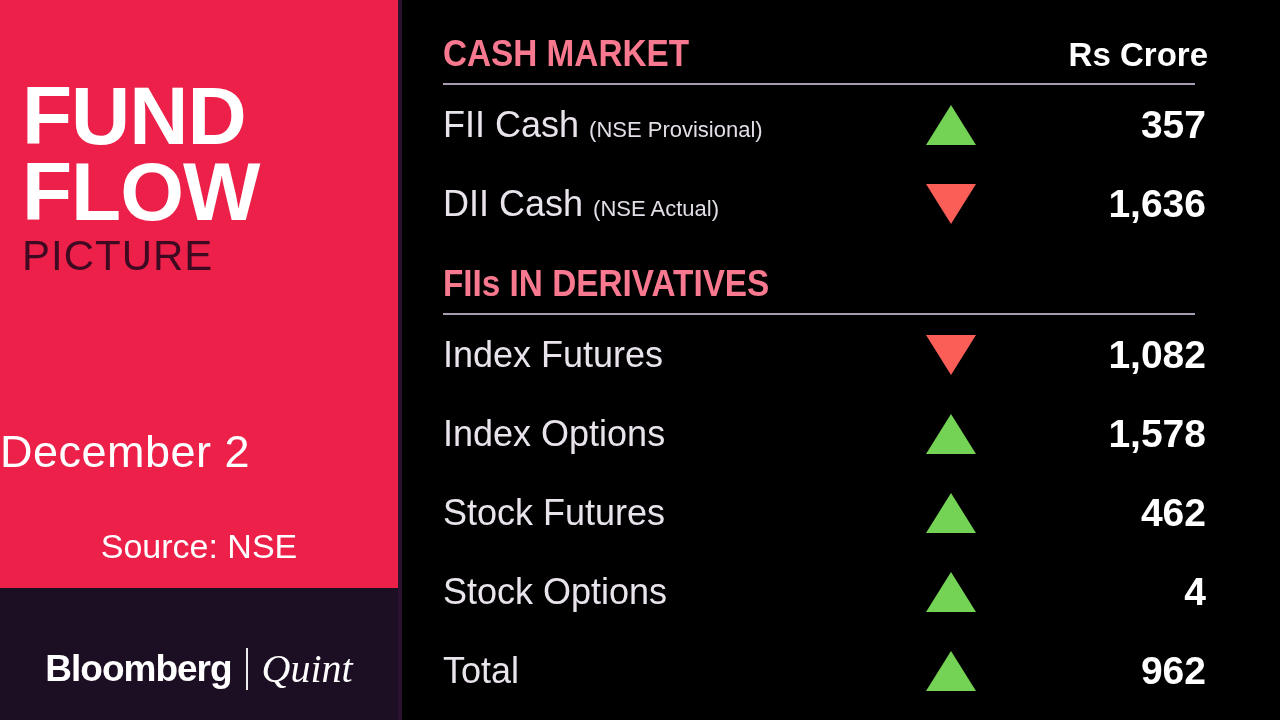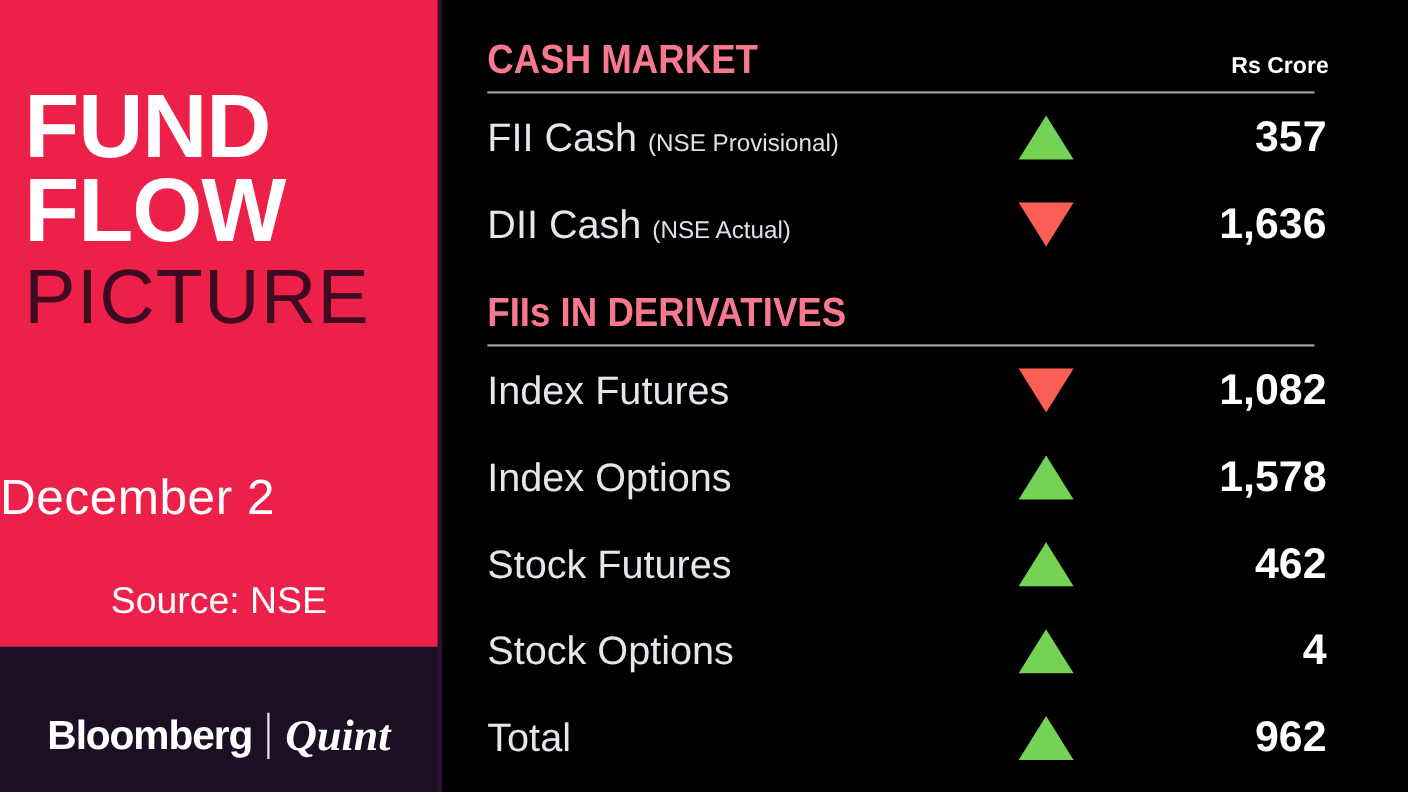--- a/index.html
+++ b/index.html
@@ -47,21 +47,21 @@
     letter-spacing: -1px;
     white-space: nowrap;
     font-family: "Liberation Sans", sans-serif;
   }
   .brand-line.l1 { font-size: 82px; }
   .brand-line.l2 { font-size: 82px; }
   .brand-sub {
     display: block;
     color: #3d0a22;
     font-weight: 300;
-    font-size: 70px;
+    font-size: 42px;
     line-height: 1.0;
     letter-spacing: 1px;
     margin-top: 4px;
     white-space: nowrap;
     font-family: "Liberation Sans", sans-serif;
   }
 
   #date-text {
     position: absolute;
     left: 0; top: 426px;
@@ -102,21 +102,21 @@
   #logo-divider {
     width: 2px;
     height: 42px;
     background: #ffffff;
     opacity: 0.92;
   }
   #logo-quint {
     color: #ffffff;
     font-size: 40px;
     font-style: italic;
-    font-weight: bold;
+    font-weight: normal;
     font-family: "Liberation Serif", serif;
     letter-spacing: 0px;
   }
 
   
   #right-panel {
     position: absolute;
     left: 402px; top: 0;
     width: 878px; height: 720px;
     background: #000000;
@@ -140,21 +140,21 @@
     color: #f8798f;
     font-size: 37px;
     font-weight: bold;
     letter-spacing: 0px;
     font-family: "Liberation Sans", sans-serif;
     transform: scaleX(0.90);
     transform-origin: left center;
   }
   .unit-label {
     color: #ffffff;
-    font-size: 21px;
+    font-size: 33px;
     font-weight: bold;
     font-family: "Liberation Sans", sans-serif;
     padding-right: 30px;
   }
   .rule {
     height: 2px;
     background: #a99bb0;
     width: 752px;
     margin-top: 2px;
   }

